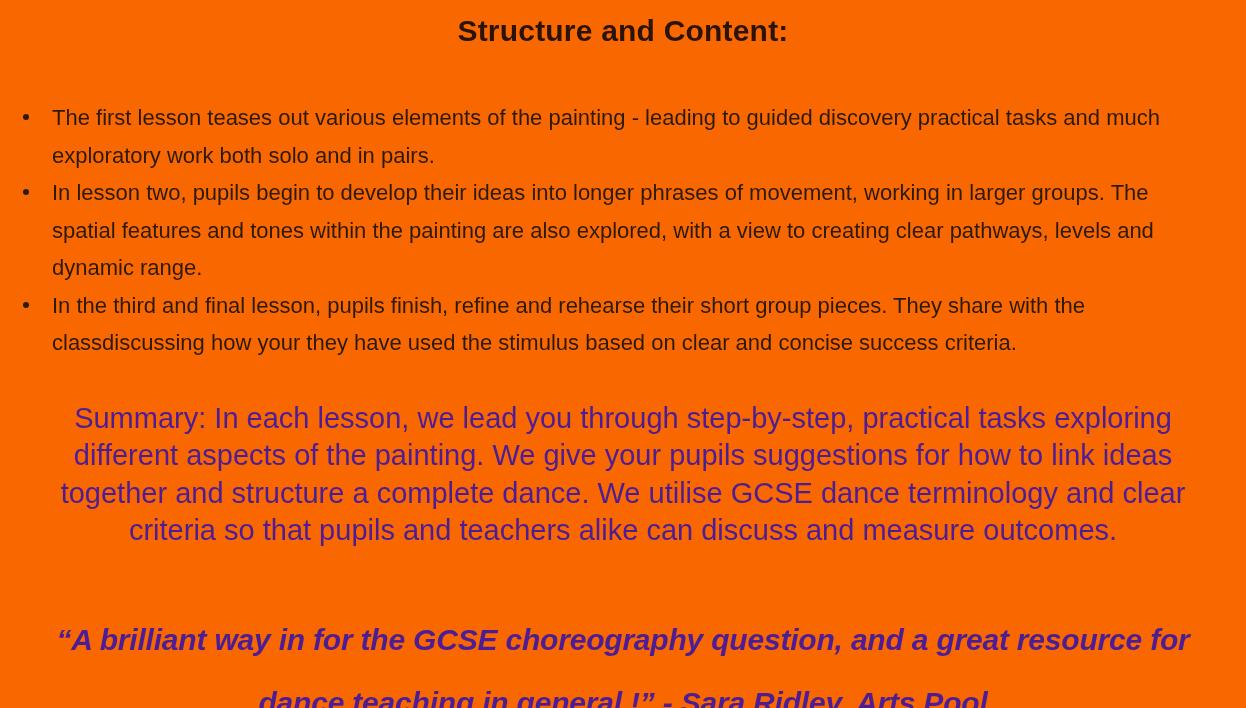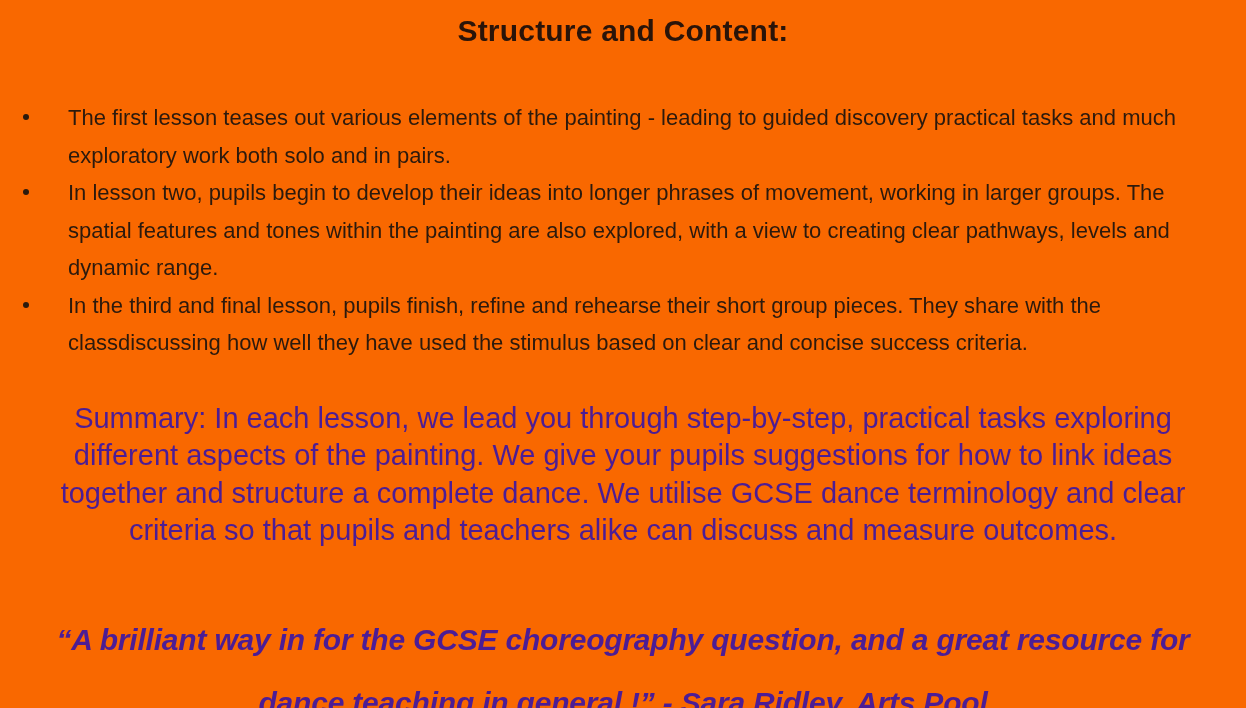--- a/index.html
+++ b/index.html
@@ -41,21 +41,21 @@
     margin: 0;
     padding: 0;
     margin-top: 52px;
   }
   .bullet-item {
     position: relative;
     color: #2c1a0d;
     font-size: 22px;
     font-weight: 400;
     line-height: 37.5px;
-    padding-left: 68px;
+    padding-left: 52px;
     margin: 0 0 0 0;
     padding-right: 44px;
     text-align: left;
   }
   .bullet-item .dot {
     position: absolute;
     left: 23px;
     top: 15px;
     width: 6px;
     height: 6px;
@@ -100,21 +100,21 @@
     <li class="bullet-item">
       <span class="dot"></span>
       <span>The first lesson teases out various elements of the painting - leading to guided discovery practical tasks and much exploratory work both solo and in pairs.</span>
     </li>
     <li class="bullet-item">
       <span class="dot"></span>
       <span>In lesson two, pupils begin to develop their ideas into longer phrases of movement, working in larger groups. The spatial features and tones within the painting are also explored, with a view to creating clear pathways, levels and dynamic range.</span>
     </li>
     <li class="bullet-item">
       <span class="dot"></span>
-      <span>In the third and final lesson, pupils finish, refine and rehearse their short group pieces. They share with the classdiscussing how well they have used the stimulus based on clear and concise success criteria.</span>
+      <span>In the third and final lesson, pupils finish, refine and rehearse their short group pieces. They share with the classdiscussing how your they have used the stimulus based on clear and concise success criteria.</span>
     </li>
   </ul>
 
   <p class="summary">Summary: In each lesson, we lead you through step-by-step, practical tasks exploring different aspects of the painting. We give your pupils suggestions for how to link ideas together and structure a complete dance. We utilise GCSE dance terminology and clear criteria so that pupils and teachers alike can discuss and measure outcomes.</p>
 
   <blockquote class="quote">“A brilliant way in for the GCSE choreography question, and a great resource for dance teaching in general !” - Sara Ridley, Arts Pool</blockquote>
 
 </div>
 
 </body></html>

